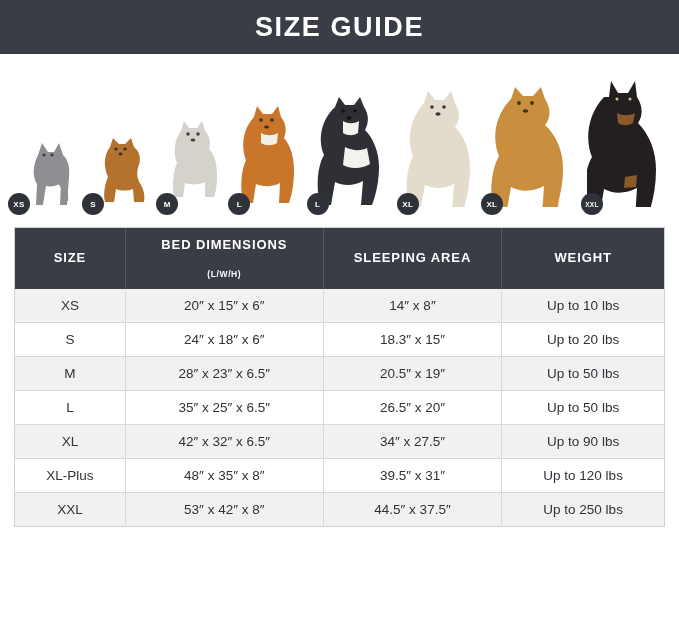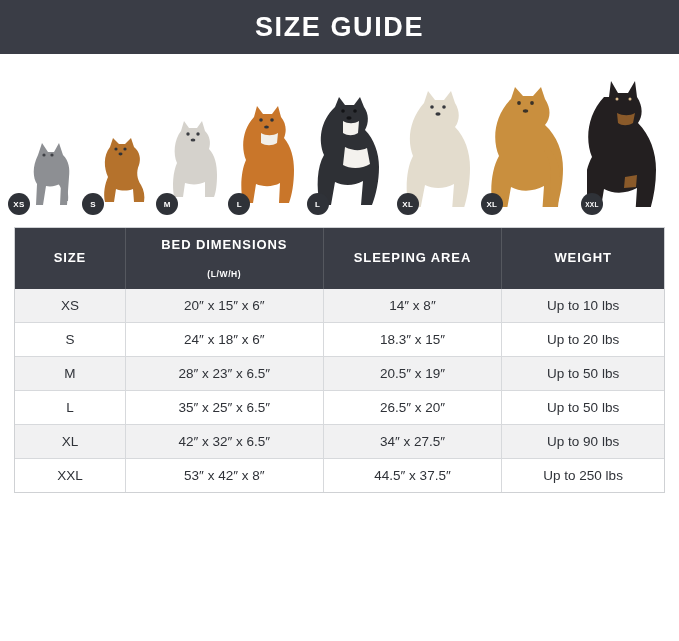--- a/index.html
+++ b/index.html
@@ -330,20 +330,26 @@
           <td>26.5″ x 20″</td>
           <td>Up to 50 lbs</td>
         </tr>
         <tr>
           <td>XL</td>
           <td>42″ x 32″ x 6.5″</td>
           <td>34″ x 27.5″</td>
           <td>Up to 90 lbs</td>
         </tr>
         <tr>
+          <td>XL-Plus</td>
+          <td>48″ x 35″ x 8″</td>
+          <td>39.5″ x 31″</td>
+          <td>Up to 120 lbs</td>
+        </tr>
+        <tr>
           <td>XXL</td>
           <td>53″ x 42″ x 8″</td>
           <td>44.5″ x 37.5″</td>
           <td>Up to 250 lbs</td>
         </tr>
       </tbody>
     </table>
   </div>
 
 </div>

